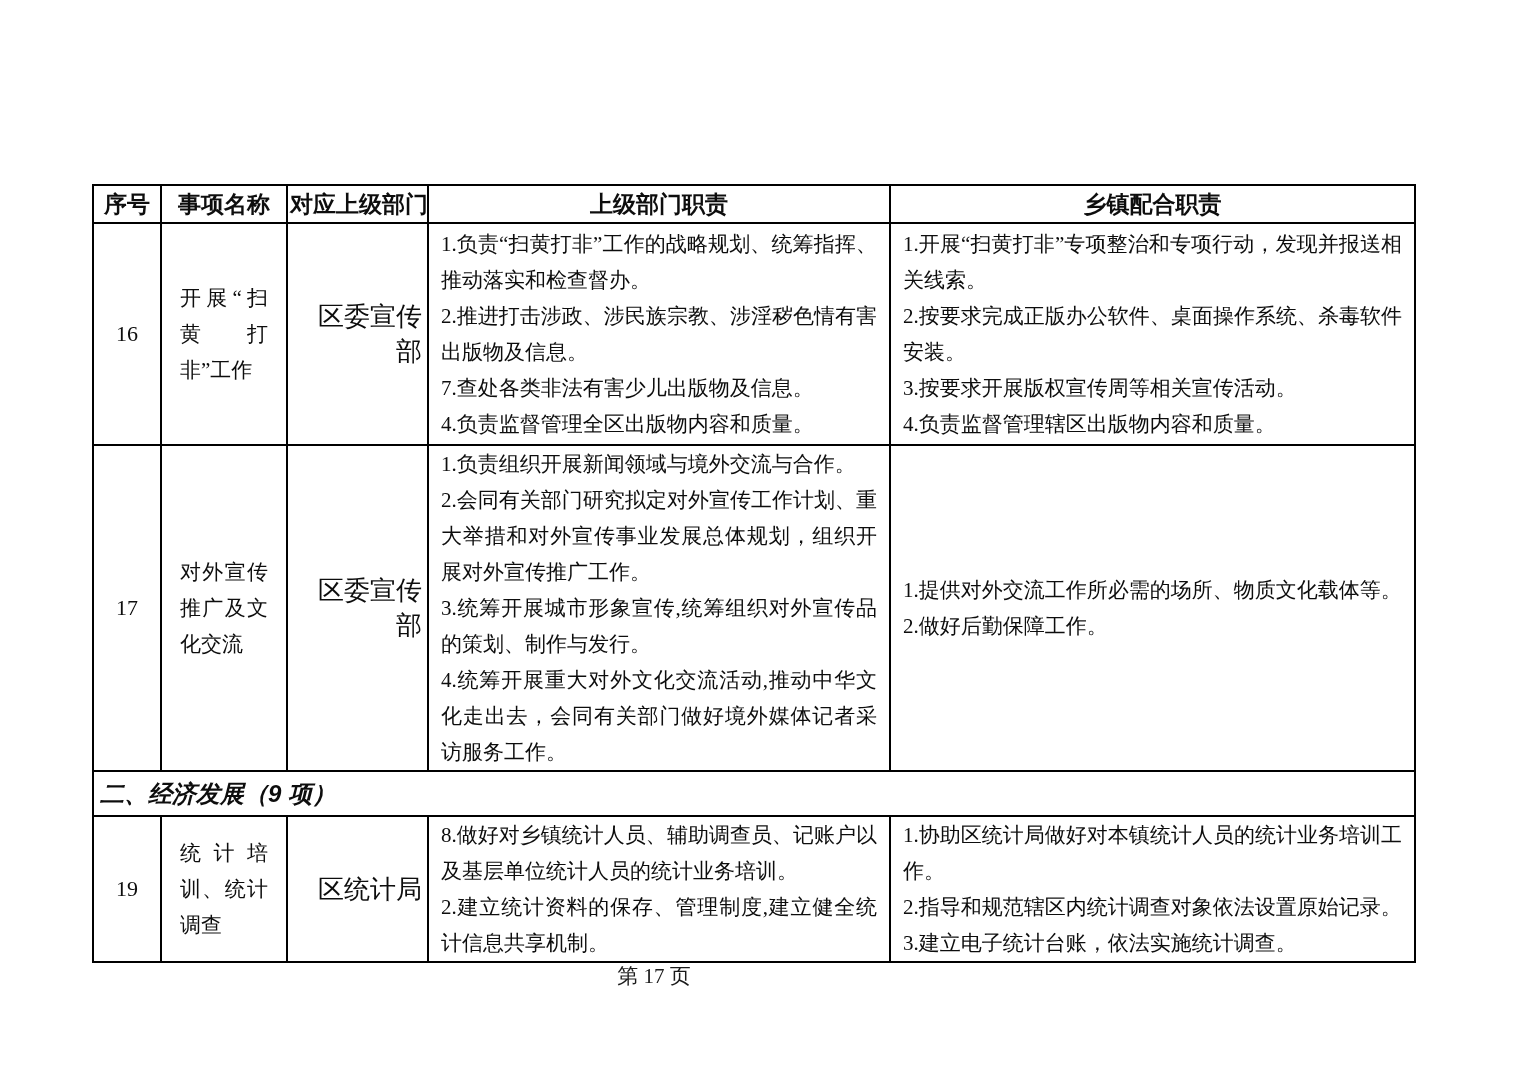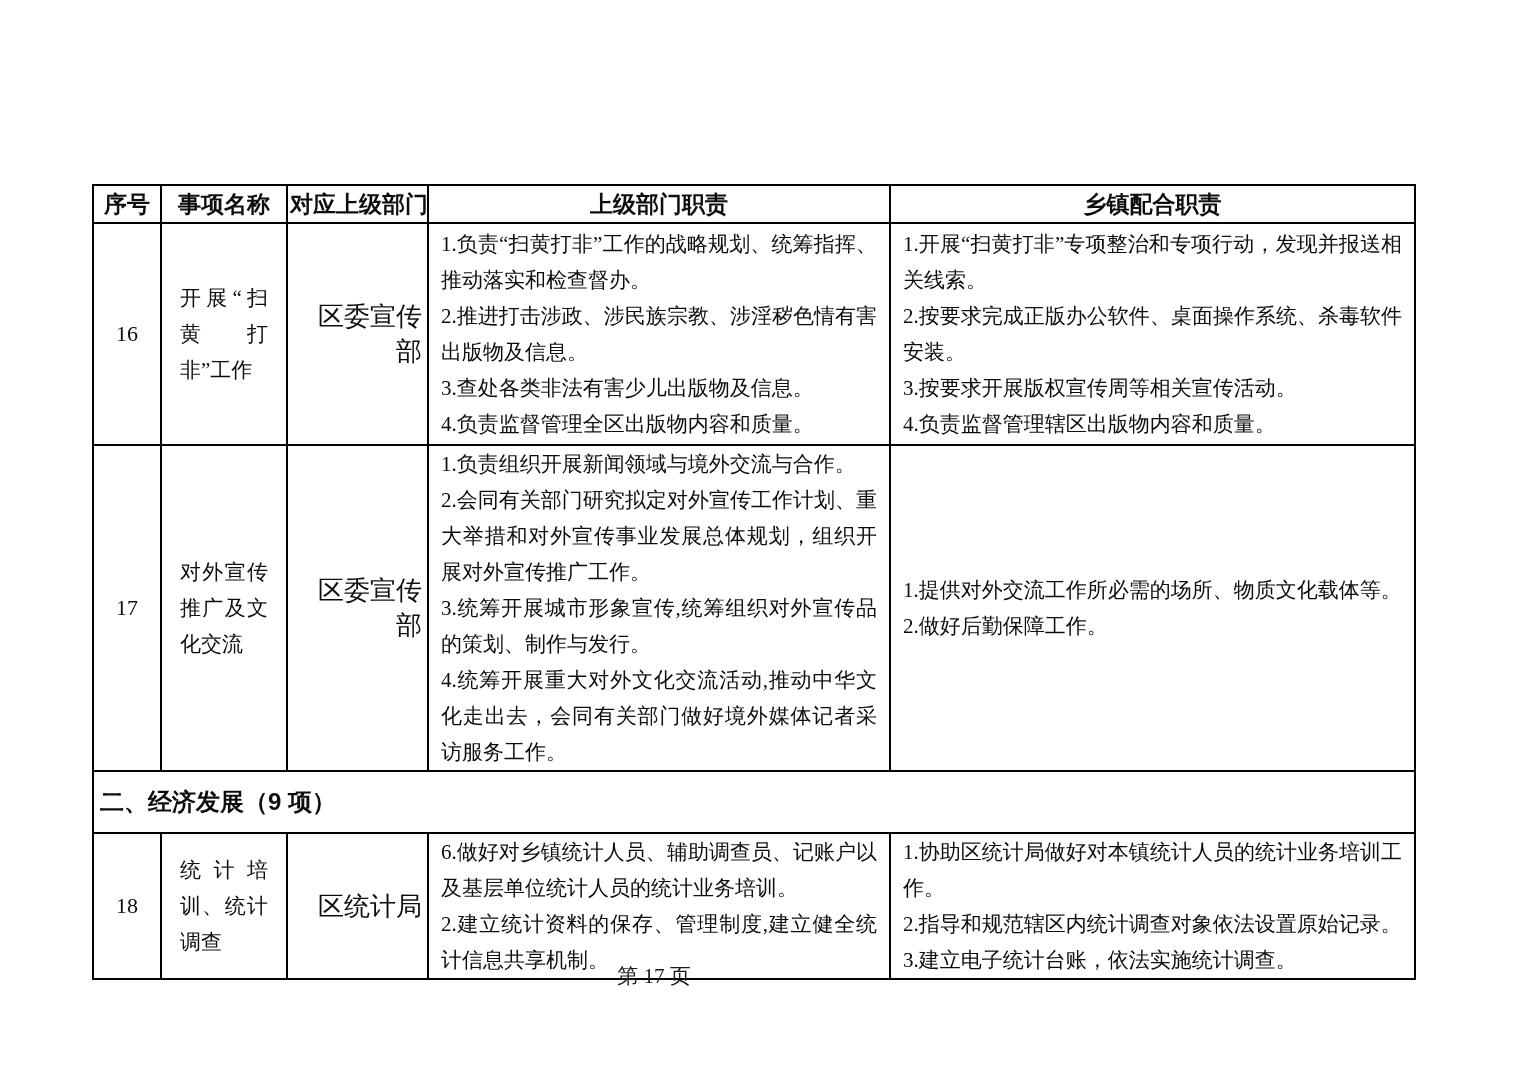--- a/index.html
+++ b/index.html
@@ -35,21 +35,21 @@
     font-family: "Liberation Sans", "DejaVu Sans", sans-serif;
     font-weight: bold;
     font-size: 23px;
     text-align: center;
     padding: 2px 2px;
     white-space: nowrap;
   }
   tr.hdr   { height: 38px; }
   tr.r16   { height: 222px; }
   tr.r17   { height: 325px; }
-  tr.sect  { height: 62px; }
+  tr.sect  { height: 45px; font-style: italic; }
   tr.r18   { height: 145px; }
   td.idx {
     text-align: center;
     font-size: 22px;
     border-radius: 17px;
   }
   td.name {
     font-size: 21px;
     line-height: 36px;
     text-align: justify;
@@ -111,21 +111,21 @@
       <th>乡镇配合职责</th>
     </tr>
 
     <tr class="r16">
       <td class="idx">16</td>
       <td class="name">开展“扫黄打非”工作</td>
       <td class="dept">区委宣传部</td>
       <td class="duties">
         <p>1.负责“扫黄打非”工作的战略规划、统筹指挥、推动落实和检查督办。</p>
         <p>2.推进打击涉政、涉民族宗教、涉淫秽色情有害出版物及信息。</p>
-        <p>3.查处各类非法有害少儿出版物及信息。</p>
+        <p>7.查处各类非法有害少儿出版物及信息。</p>
         <p>4.负责监督管理全区出版物内容和质量。</p>
       </td>
       <td class="duties">
         <p>1.开展“扫黄打非”专项整治和专项行动，发现并报送相关线索。</p>
         <p>2.按要求完成正版办公软件、桌面操作系统、杀毒软件安装。</p>
         <p>3.按要求开展版权宣传周等相关宣传活动。</p>
         <p>4.负责监督管理辖区出版物内容和质量。</p>
       </td>
     </tr>
 
@@ -143,25 +143,25 @@
         <p>1.提供对外交流工作所必需的场所、物质文化载体等。</p>
         <p>2.做好后勤保障工作。</p>
       </td>
     </tr>
 
     <tr class="sect">
       <td class="section-cell" colspan="5">二、经济发展（9 项）</td>
     </tr>
 
     <tr class="r18">
-      <td class="idx">18</td>
+      <td class="idx">19</td>
       <td class="name">统计培训、统计调查</td>
       <td class="dept">区统计局</td>
       <td class="duties">
-        <p>6.做好对乡镇统计人员、辅助调查员、记账户以及基层单位统计人员的统计业务培训。</p>
+        <p>8.做好对乡镇统计人员、辅助调查员、记账户以及基层单位统计人员的统计业务培训。</p>
         <p>2.建立统计资料的保存、管理制度,建立健全统计信息共享机制。</p>
       </td>
       <td class="duties">
         <p>1.协助区统计局做好对本镇统计人员的统计业务培训工作。</p>
         <p>2.指导和规范辖区内统计调查对象依法设置原始记录。</p>
         <p>3.建立电子统计台账，依法实施统计调查。</p>
       </td>
     </tr>
   </tbody>
     </table>

